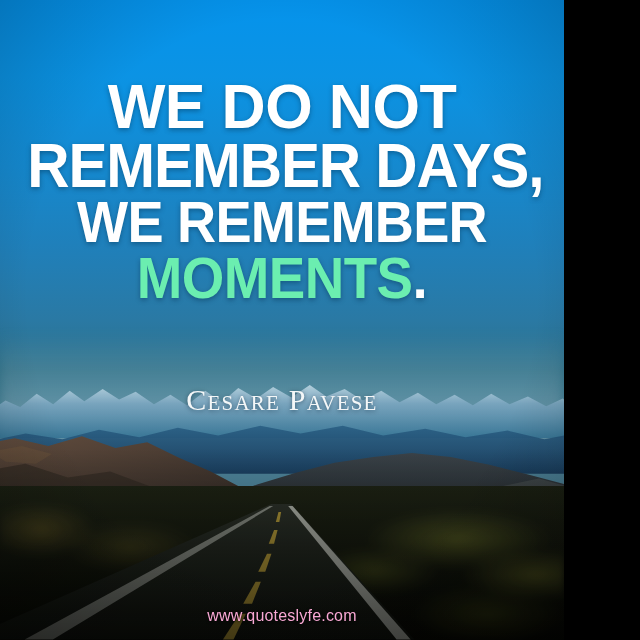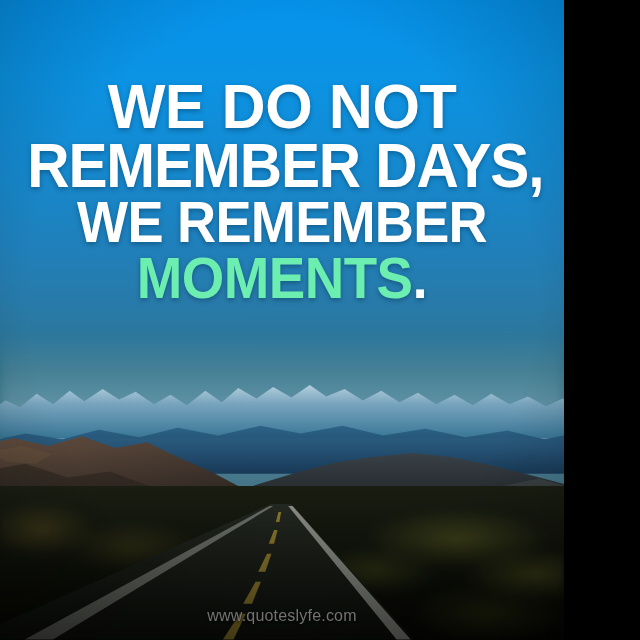--- a/index.html
+++ b/index.html
@@ -145,21 +145,21 @@
     color:#f4f7f8;
     text-shadow:0 1px 4px rgba(0,25,45,.55);
   }
 
   
   .footer {
     position:absolute; left:0; right:0; top:607px;
     text-align:center;
     font-family:"Liberation Sans", sans-serif;
     font-size:16px;
-    color:#737373;
+    color:#f9a8d4;
     letter-spacing:.2px;
     text-shadow:0 1px 3px rgba(0,0,0,.7);
   }
 </style>
 </head>
 <body>
 
 <div class="canvas">
 
   <div class="sky"></div>
@@ -259,16 +259,17 @@
   <div class="lower-dark"></div>
   <div class="vignette"></div>
 
   <div class="quote-block">
     <div class="qline l1">We do not</div>
     <div class="qline l2">remember days,</div>
     <div class="qline l3">we remember</div>
     <div class="qline l4"><span class="hl">moments</span><span class="dot">.</span></div>
   </div>
 
+  <div class="author">Cesare Pavese</div>
 
   <div class="footer">www.quoteslyfe.com</div>
 
 </div>
 
 </body></html>

